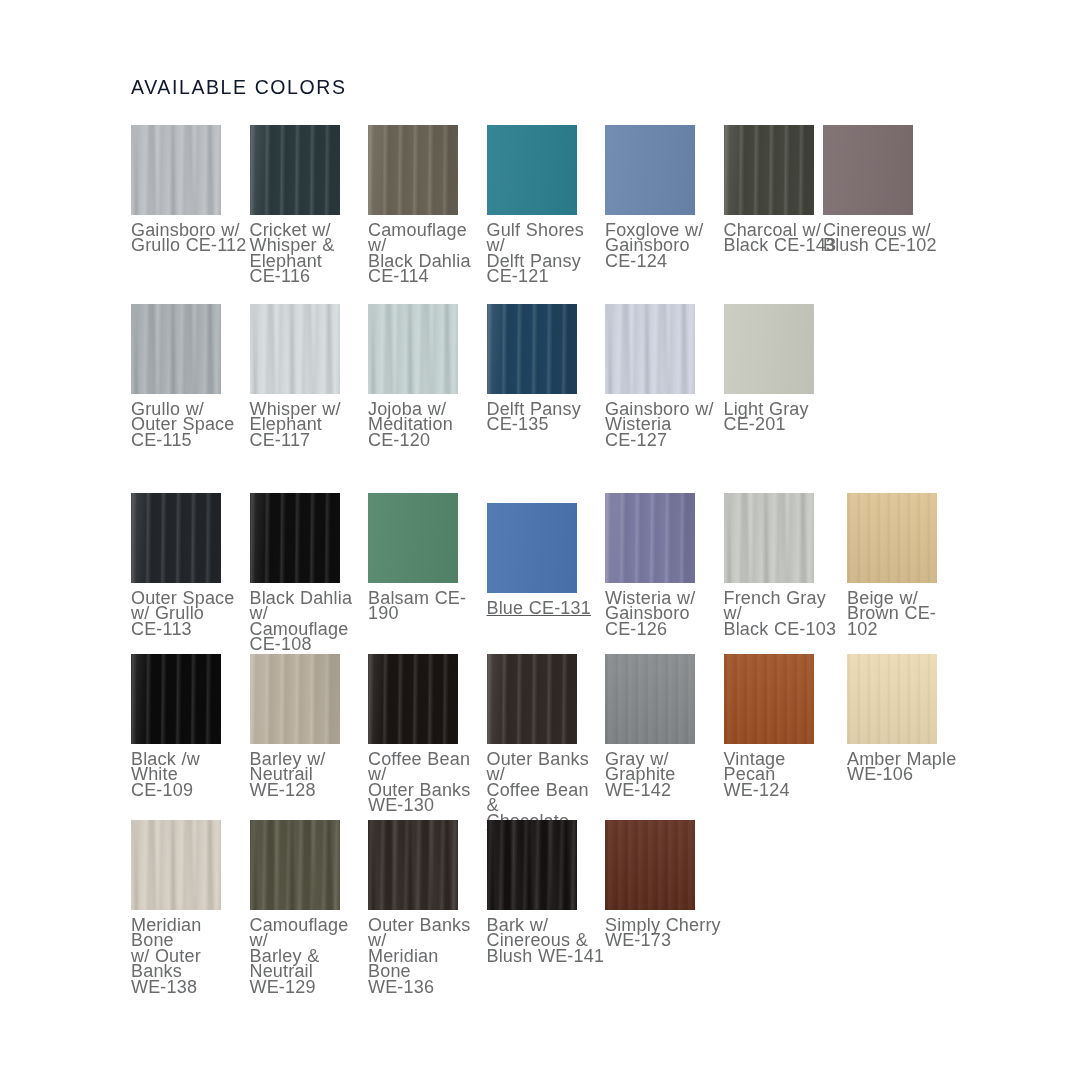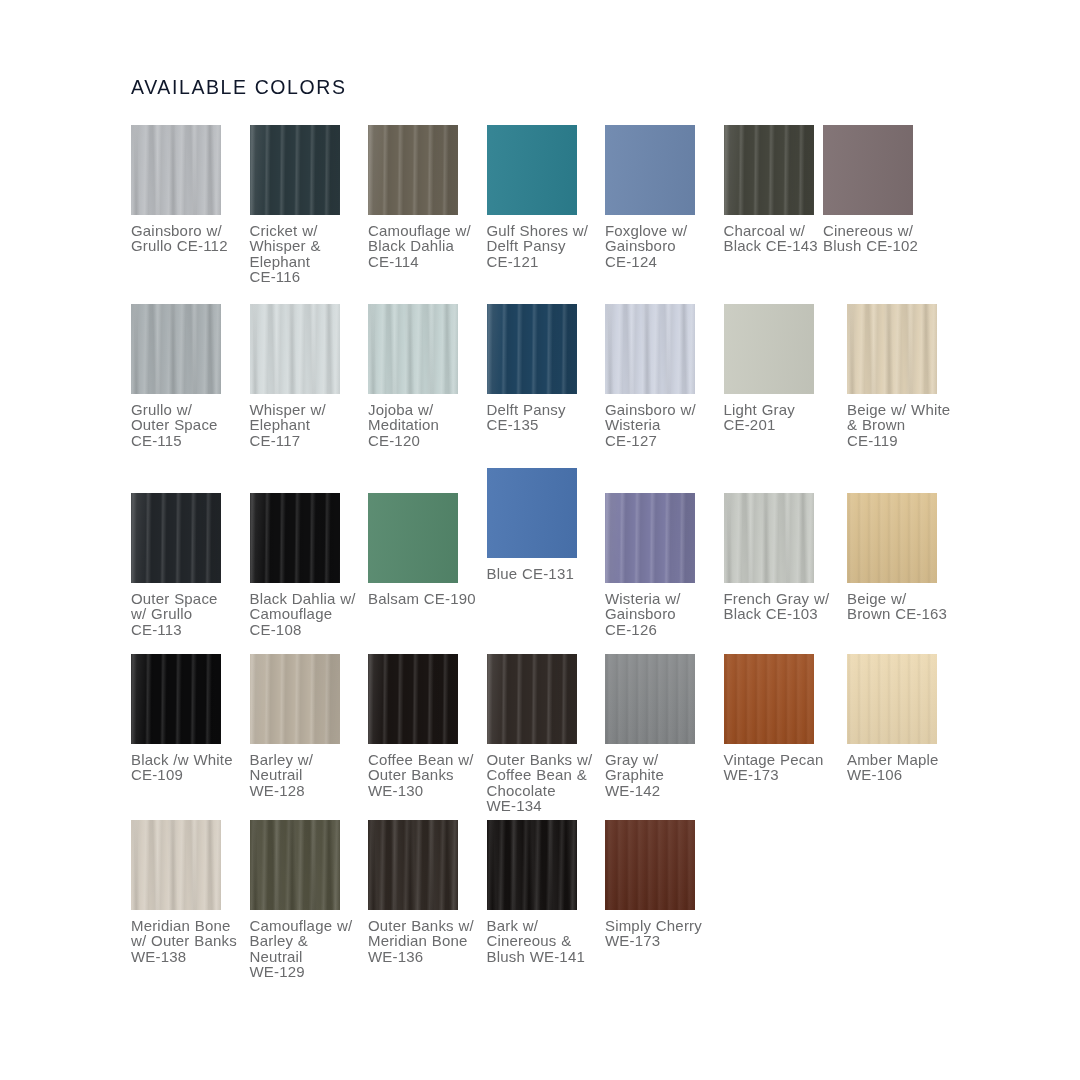--- a/index.html
+++ b/index.html
@@ -93,21 +93,21 @@
         rgba(255,255,255,0.05) 4px,
         rgba(0,0,0,0.00) 10px),
       linear-gradient(180deg, rgba(255,255,255,0.05), rgba(0,0,0,0.06));
   }
   .tex.solid {
     background-image:
       linear-gradient(95deg, rgba(255,255,255,0.05) 0%, rgba(0,0,0,0.05) 100%);
   }
   .swatch-label {
     margin-top: 8px;
-    font-size: 15px;
+    font-size: 18px;
     line-height: 15.4px;
     color: #6a6b6d;
     letter-spacing: 0.18px;
     word-spacing: 0.4px;
     white-space: pre-line;
     font-weight: 400;
   }
 </style>
 </head>
 <body>
@@ -210,28 +210,20 @@
 Wisteria
 CE-127</div>
       </div>
       <div class="swatch-cell" style="position: absolute; left: 723.5px; top: 304px;">
         <div class="swatch-chip" style="background-color: rgb(201, 203, 192);">
           <div class="tex solid"></div>
         </div>
         <div class="swatch-label">Light Gray
 CE-201</div>
       </div>
-      <div class="swatch-cell" style="position: absolute; left: 847px; top: 304px;">
-        <div class="swatch-chip" style="background-color: rgb(222, 208, 181);">
-          <div class="tex veins"></div>
-        </div>
-        <div class="swatch-label">Beige w/ White
-&amp; Brown
-CE-119</div>
-      </div>
       <div class="swatch-cell" style="grid-column-start: 1; position: absolute; left: 131px; top: 493px;">
         <div class="swatch-chip" style="background-color: rgb(35, 39, 43);">
           <div class="tex streak"></div>
         </div>
         <div class="swatch-label">Outer Space
 w/ Grullo
 CE-113</div>
       </div>
       <div class="swatch-cell" style="position: absolute; left: 249.5px; top: 493px;">
         <div class="swatch-chip" style="background-color: rgb(14, 14, 15);">
@@ -240,21 +232,21 @@
         <div class="swatch-label">Black Dahlia w/
 Camouflage
 CE-108</div>
       </div>
       <div class="swatch-cell" style="position: absolute; left: 368px; top: 493px;">
         <div class="swatch-chip" style="background-color: rgb(84, 135, 107);">
           <div class="tex solid"></div>
         </div>
         <div class="swatch-label">Balsam CE-190</div>
       </div>
-      <div class="swatch-cell" style="position: absolute; left: 486.5px; top: 468px;">
+      <div class="swatch-cell" style="position: absolute; left: 486.5px; top: 503px; text-decoration: underline;">
         <div class="swatch-chip" style="background-color: rgb(74, 116, 176);">
           <div class="tex solid"></div>
         </div>
         <div class="swatch-label">Blue CE-131</div>
       </div>
       <div class="swatch-cell" style="position: absolute; left: 605px; top: 493px;">
         <div class="swatch-chip" style="background-color: rgb(123, 122, 163);">
           <div class="tex streak"></div>
         </div>
         <div class="swatch-label">Wisteria w/
@@ -266,21 +258,21 @@
           <div class="tex veins"></div>
         </div>
         <div class="swatch-label">French Gray w/
 Black CE-103</div>
       </div>
       <div class="swatch-cell" style="position: absolute; left: 847px; top: 493px;">
         <div class="swatch-chip" style="background-color: rgb(220, 194, 145);">
           <div class="tex wood"></div>
         </div>
         <div class="swatch-label">Beige w/
-Brown CE-163</div>
+Brown CE-102</div>
       </div>
       <div class="swatch-cell" style="grid-column-start: 1; position: absolute; left: 131px; top: 654px;">
         <div class="swatch-chip" style="background-color: rgb(11, 11, 12);">
           <div class="tex streak"></div>
         </div>
         <div class="swatch-label">Black /w White
 CE-109</div>
       </div>
       <div class="swatch-cell" style="position: absolute; left: 249.5px; top: 654px;">
         <div class="swatch-chip" style="background-color: rgb(187, 177, 161);">
@@ -313,21 +305,21 @@
         </div>
         <div class="swatch-label">Gray w/
 Graphite
 WE-142</div>
       </div>
       <div class="swatch-cell" style="position: absolute; left: 723.5px; top: 654px;">
         <div class="swatch-chip" style="background-color: rgb(157, 79, 34);">
           <div class="tex wood"></div>
         </div>
         <div class="swatch-label">Vintage Pecan
-WE-173</div>
+WE-124</div>
       </div>
       <div class="swatch-cell" style="position: absolute; left: 847px; top: 654px;">
         <div class="swatch-chip" style="background-color: rgb(236, 217, 178);">
           <div class="tex wood"></div>
         </div>
         <div class="swatch-label">Amber Maple
 WE-106</div>
       </div>
       <div class="swatch-cell" style="grid-column-start: 1; position: absolute; left: 131px; top: 820px;">
         <div class="swatch-chip" style="background-color: rgb(213, 205, 193);">

